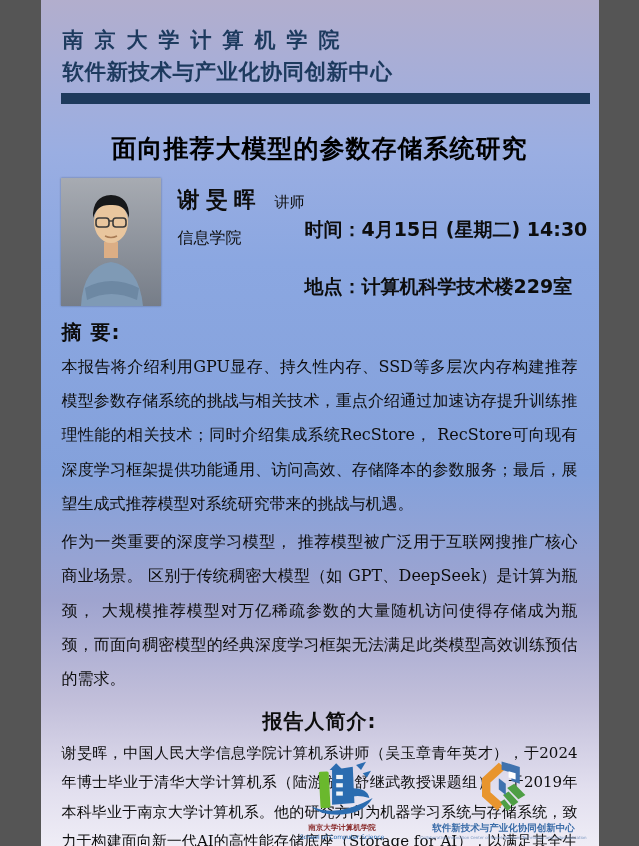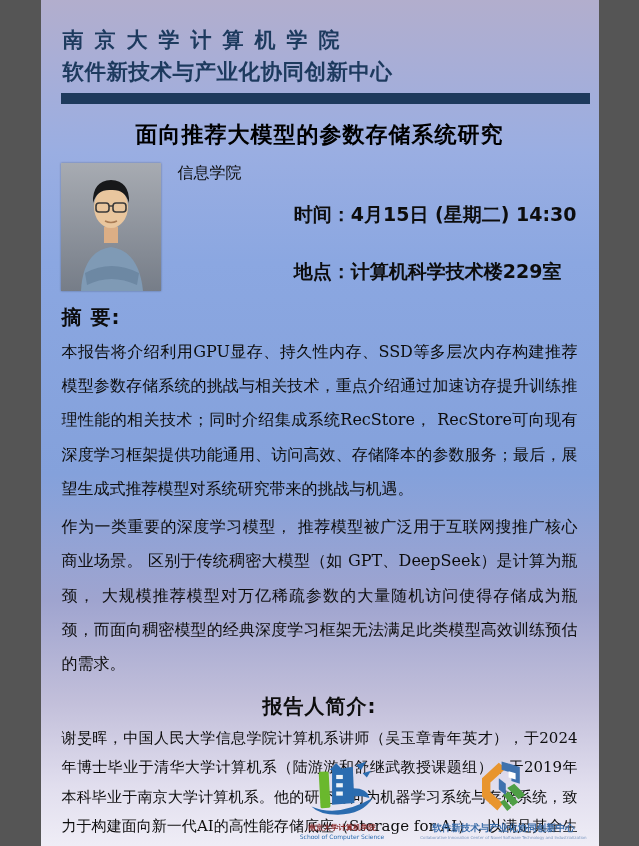--- a/index.html
+++ b/index.html
@@ -8,28 +8,28 @@
     font-family:"DejaVu Sans","Liberation Sans",sans-serif; color:#0d0d0d;
     background:linear-gradient(180deg,
       #b2aecd 0%, #a9aed6 7%, #9aaee2 18%, #8ba7e1 31%,
       #84a1db 56%, #9fa4cf 71%, #c2bfda 83%, #e1deee 93%, #efedf6 100%);
   }
   .header { display:flex; justify-content:space-between; align-items:flex-end; padding:26px 16px 0 22px; }
   .org-line1 { font-size:21px; font-weight:bold; color:#1d3a5e; letter-spacing:11px; white-space:nowrap; }
   .org-line2 { font-size:21.5px; font-weight:bold; color:#1d3a5e; letter-spacing:0.5px; margin-top:3px; white-space:nowrap; }
   .badge { font-size:31px; font-weight:bold; color:#1d3a5e; padding-bottom:4px; white-space:nowrap; }
   .header-bar { margin:7px 9px 0 20px; height:11px; background:#1e3a5c; }
-  .title { margin-top:16px; text-align:center; font-size:22px; font-weight:bold; color:#000; letter-spacing:1px; }
+  .title { margin-top:28px; text-align:center; font-size:25px; font-weight:bold; color:#000; letter-spacing:1px; }
   .speaker { display:flex; padding:0 20px; margin-top:13px; height:128px; }
   .photo { width:100px; height:128px; flex:none; box-shadow:0 0 2px rgba(0,0,0,.35); }
   .sp-info { margin-left:17px; width:235px; }
   .name-row { margin-top:7px; white-space:nowrap; }
   .sp-name { font-size:22px; font-weight:bold; letter-spacing:6px; font-family:"DejaVu Serif","Liberation Serif",serif; }
   .sp-title { font-size:15px; margin-left:8px; }
-  .sp-dept { margin-top:0; font-size:16px; }
+  .sp-dept { margin-top:13px; font-size:16px; }
   .sp-univ { margin-top:29px; font-size:16px; }
   .meeting { margin-left:auto; padding-top:39px; padding-right:2px; }
   .meet-line { font-size:19px; font-weight:600; white-space:nowrap; }
   .meet-line + .meet-line { margin-top:31px; }
   .section { padding:0 21px; }
   .sec-head { font-size:20px; font-weight:bold; letter-spacing:1px; }
   .abs-head { margin-top:13px; }
   .abs-p { margin:4px 0 0 0; font-size:16px; line-height:2.14;
            font-family:"DejaVu Serif","Liberation Serif",serif; text-align:justify; }
   .bio-head { margin-top:12px;text-align:center; }
@@ -70,20 +70,24 @@
       <path d="M24 110 Q50 96 78 110 L76 122 Q50 110 26 122 Z" fill="#6d88a3"></path>
       <rect x="43" y="64" width="14" height="16" fill="#dcae85"></rect>
       <ellipse cx="50" cy="44" rx="17" ry="21" fill="#e9c69e"></ellipse>
       <path d="M32 40 Q31 18 50 17 Q69 18 68 40 Q64 26 50 27 Q36 26 32 40 Z" fill="#17181a"></path>
       <rect x="35" y="40" width="13" height="9" rx="3" fill="none" stroke="#3a3a3a" stroke-width="1.6"></rect>
       <rect x="52" y="40" width="13" height="9" rx="3" fill="none" stroke="#3a3a3a" stroke-width="1.6"></rect>
       <line x1="48" y1="43" x2="52" y2="43" stroke="#3a3a3a" stroke-width="1.4"></line>
       <path d="M44 58 Q50 61 56 58" stroke="#a97c55" stroke-width="1.4" fill="none"></path>
     </svg>
     <div class="sp-info">
+      <div class="name-row">
+        <span class="sp-name">谢旻晖</span>
+        <span class="sp-title">讲师</span>
+      </div>
       <div class="sp-dept">信息学院</div>
     </div>
     <div class="meeting">
       <div class="meet-line">时间：4月15日 (星期二) 14:30</div>
       <div class="meet-line">地点：计算机科学技术楼229室</div>
     </div>
   </div>
 
   <div class="section">
     <div class="sec-head abs-head">摘 要:</div>

